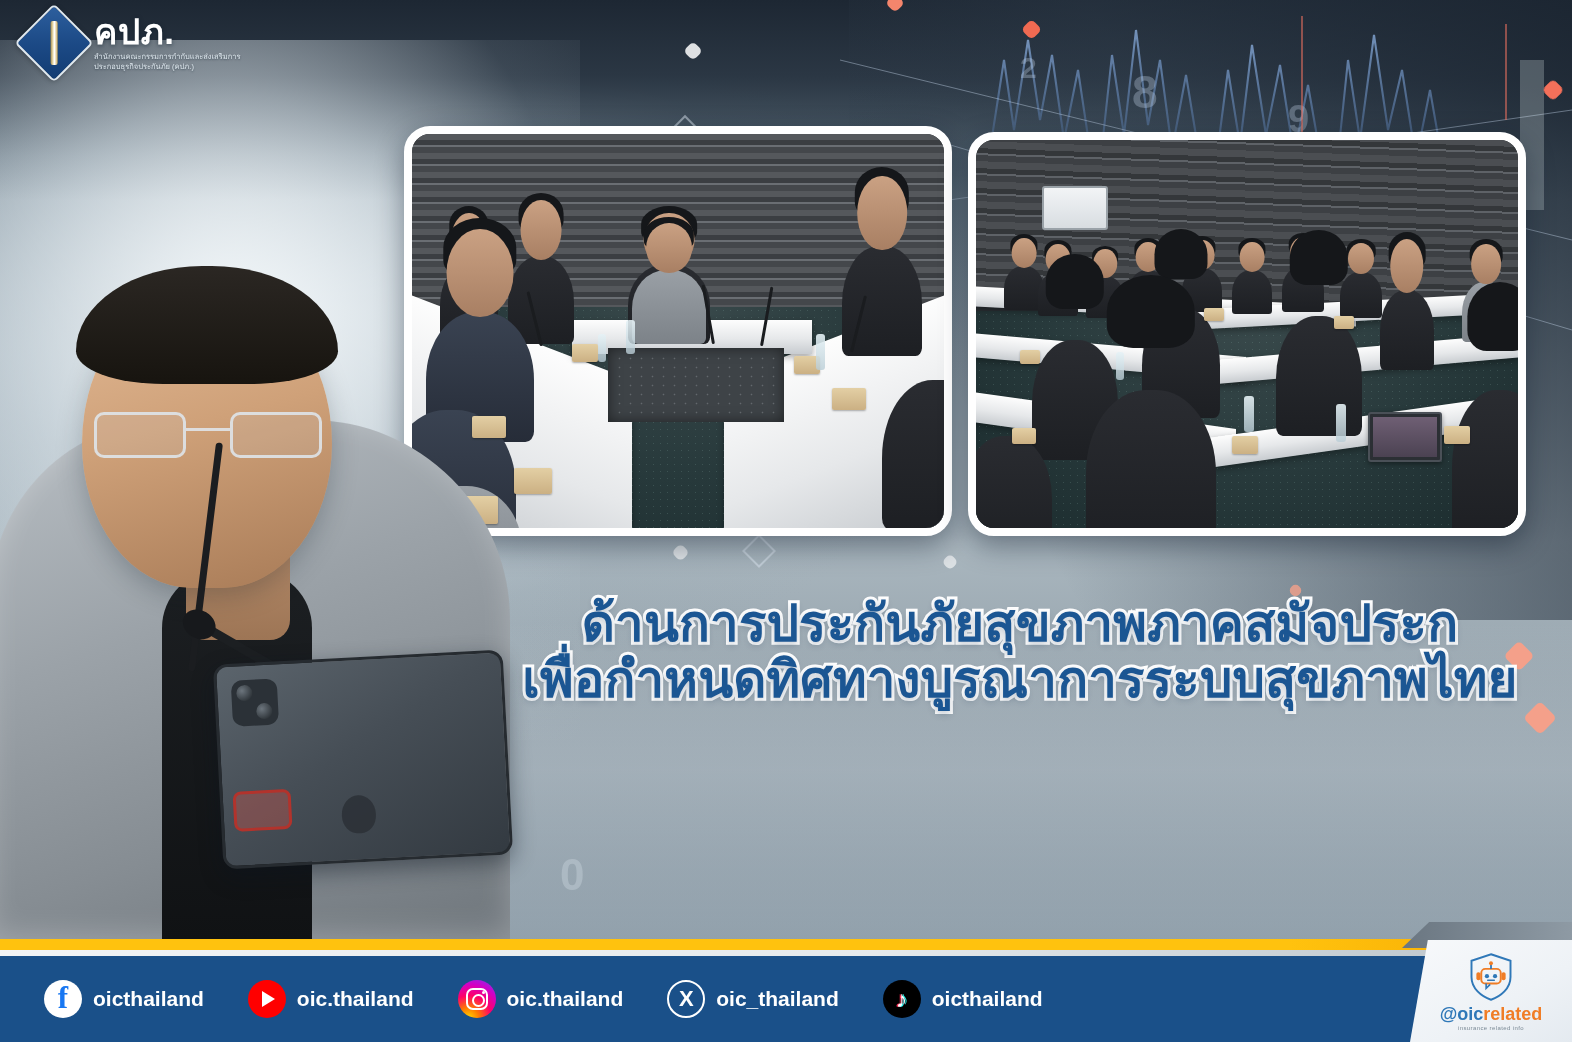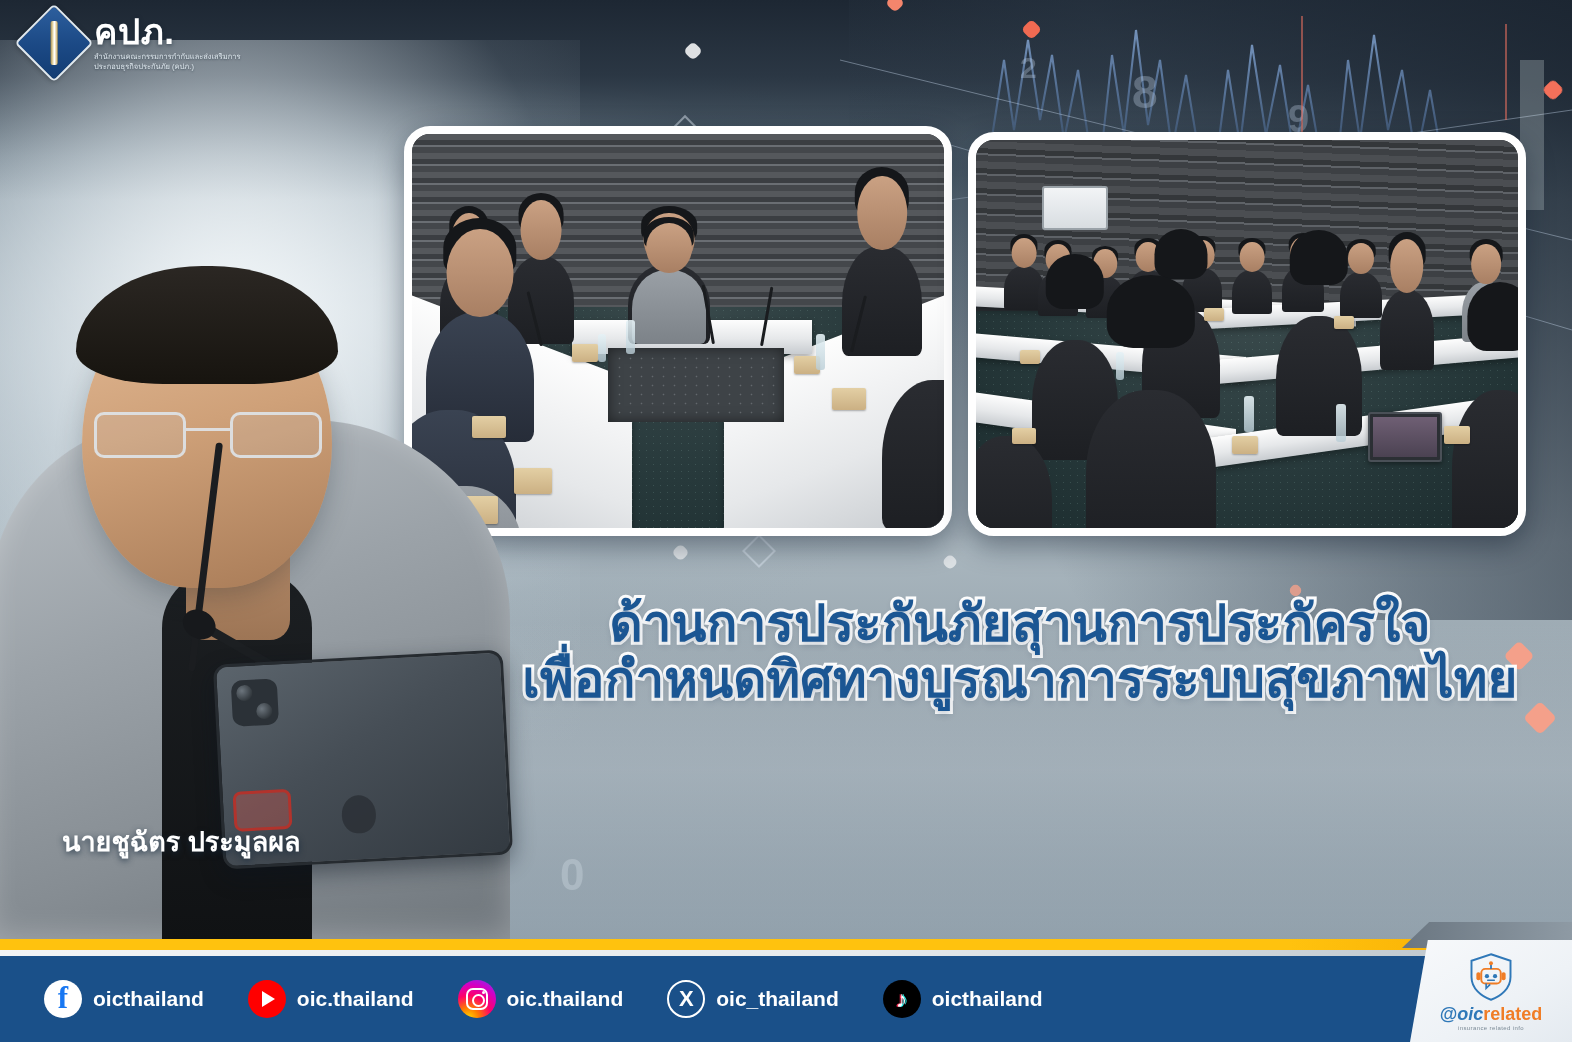--- a/index.html
+++ b/index.html
@@ -327,21 +327,21 @@
     position:absolute;right:0;bottom:94px;width:170px;height:26px;
     background:linear-gradient(90deg,#6a7681 0%,#8e9aa4 100%);
     z-index:59;clip-path:polygon(16% 0, 100% 0, 100% 100%, 0 100%);
   }
   .bot{
     width:52px;height:52px;position:relative;margin-bottom:2px;
   }
   .bot svg{width:100%;height:100%;}
   .cn-name{font-size:18px;font-weight:700;line-height:1;}
   .cn-name .at{color:#2f78b8;}
-  .cn-name .oic{color:#2f78b8;font-style:italic;}
+  .cn-name .oic{color:#2f78b8;}
   .cn-name .connectw{color:#f07d26;}
   .cn-sub{font-size:6px;color:#7b8a96;letter-spacing:.4px;margin-top:2px;}
 </style>
 </head>
 <body>
 
 <div class="poster">
 
   <div class="bg-base"></div>
   <div class="bg-dark-top"></div>
@@ -584,25 +584,24 @@
     <div class="sp-lanyard"></div>
     <div class="sp-mic"></div>
     <div class="sp-tablet">
       <div class="cam"></div>
       <div class="seal"></div>
       <div class="apple"></div>
     </div>
   </div>
 
   <div class="namecap">
-    <div class="nm">นายชูฉัตร ประมูลผล</div>
   </div>
 
   <div class="headline">
-    <div>ด้านการประกันภัยสุานการประกัครใจ</div>
+    <div>ด้านการประกันภัยสุขภาพภาคสมัจประก</div>
     <div>เพื่อกำหนดทิศทางบูรณาการระบบสุขภาพไทย</div>
   </div>
 
   <div class="footer-strip-gold"></div>
   <div class="footer-strip-line"></div>
 
   <div class="footer">
     <div class="socials">
 
       <div class="social">

